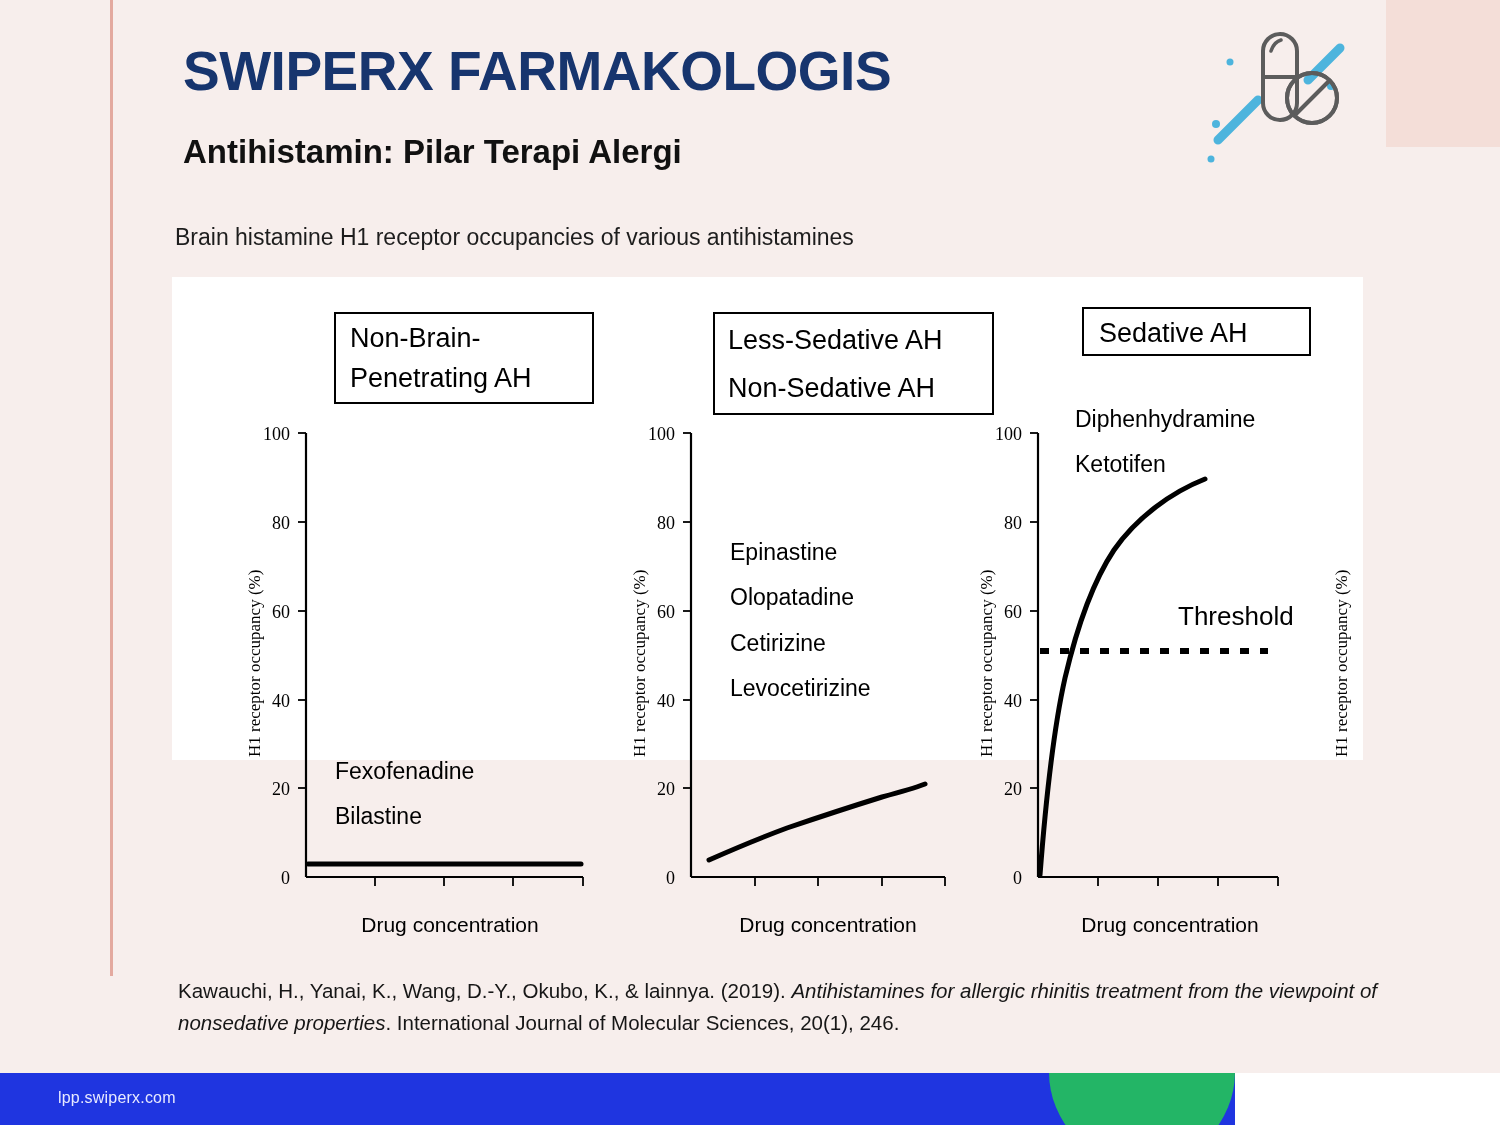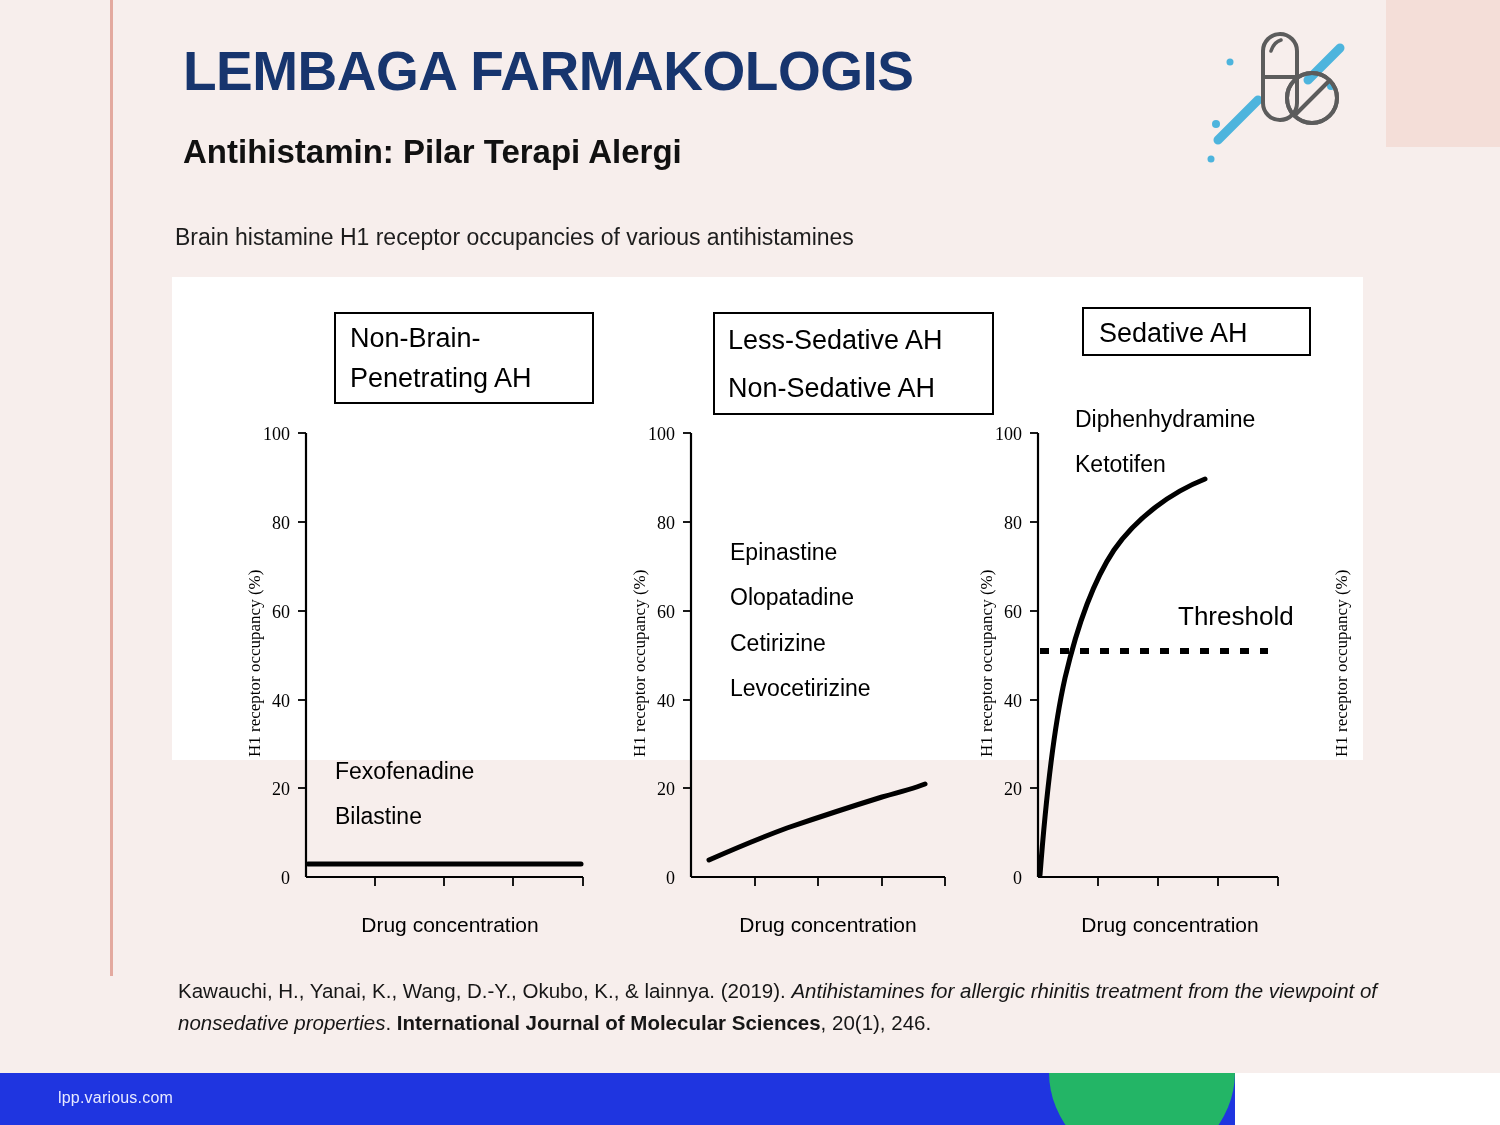--- a/index.html
+++ b/index.html
@@ -40,21 +40,21 @@
     position:absolute; left:172px; top:277px; width:1191px; height:483px;
     background:#ffffff;
   }
   .fig-svg{ display:block; width:1191px; height:661px; }
   
   .citation{
     position:absolute; left:178px; top:975px; width:1270px;
     font-size:20.5px; line-height:1.55; color:#161616;
   }
   .citation i{ font-style:italic; }
-  .citation b{ font-weight:bold; }
+  .citation b{ font-weight:normal; }
   
   .footer{
     position:absolute; left:0; top:1073px; width:1500px; height:52px;
     background:#1f35e0; overflow:hidden;
   }
   .footer-url{
     position:absolute; left:58px; top:16px;
     font-size:16px; color:#e8eaff; letter-spacing:.2px;
   }
   .footer-green{
@@ -73,21 +73,21 @@
     font-size:11.5px; font-weight:bold; color:#1f35b8;
     line-height:1.28; letter-spacing:.1px; white-space:nowrap;
   }
 </style>
 </head>
 <body>
 
 <div class="corner-block"></div>
 <div class="left-rule"></div>
 
-<h1 class="slide-title">LEMBAGA FARMAKOLOGIS</h1>
+<h1 class="slide-title">SWIPERX FARMAKOLOGIS</h1>
 <h2 class="slide-subtitle">Antihistamin: Pilar Terapi Alergi</h2>
 <p class="slide-caption">Brain histamine H1 receptor occupancies of various antihistamines</p>
 
 <div class="pill-cluster">
   <svg viewBox="0 0 180 150" width="180" height="150" aria-hidden="true">
 
     <line x1="18" y1="122" x2="58" y2="82" stroke="#4db4dd" stroke-width="9" stroke-linecap="round"></line>
     <line x1="108" y1="62" x2="140" y2="30" stroke="#4db4dd" stroke-width="9" stroke-linecap="round"></line>
 
     <circle cx="16" cy="106" r="4" fill="#4db4dd"></circle>
@@ -234,16 +234,16 @@
       <text class="xlab" x="998" y="655">Drug concentration</text>
     </g>
   </svg>
 </div>
 
 <p class="citation">
   <span>Kawauchi, H., Yanai, K., Wang, D.-Y., Okubo, K., &amp; lainnya. (2019). </span><i>Antihistamines for allergic rhinitis treatment from the viewpoint of nonsedative properties</i><span>. </span><b>International Journal of Molecular Sciences</b><span>, 20(1), 246.</span>
 </p>
 
 <div class="footer">
-  <span class="footer-url">lpp.various.com</span>
+  <span class="footer-url">lpp.swiperx.com</span>
   <div class="footer-green"></div>
   <div class="footer-white"></div>
 </div>
 
 </body></html>

